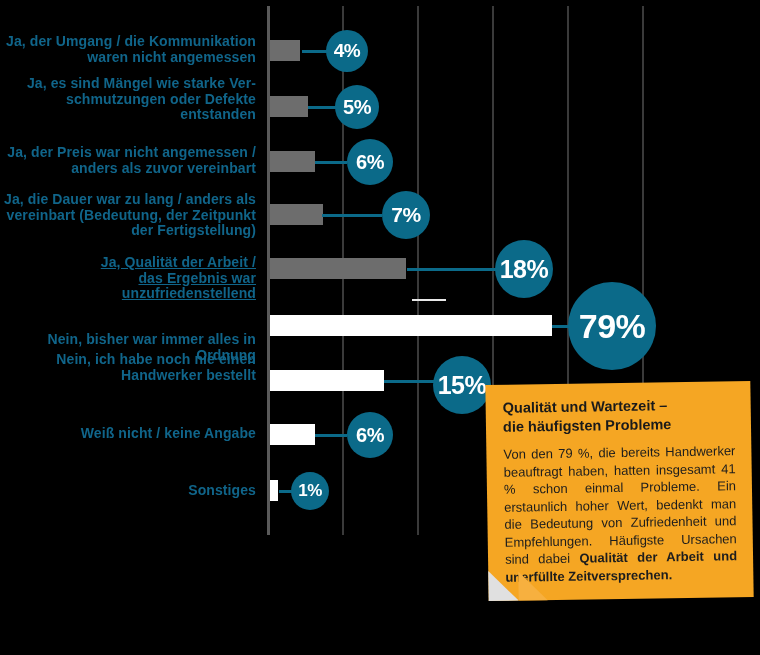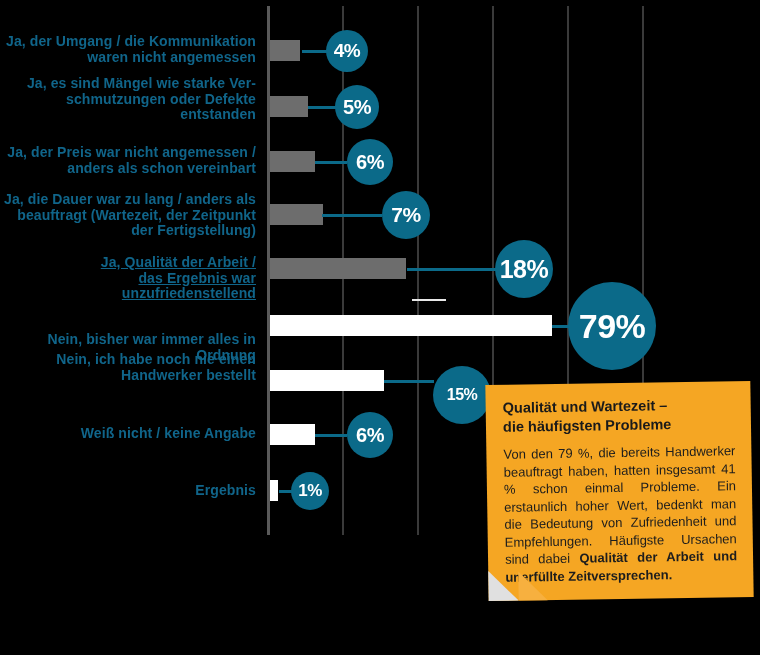--- a/index.html
+++ b/index.html
@@ -171,28 +171,28 @@
       </div>
       <div class="row">
         <div class="row-label" style="top: 76px; white-space: pre-line;">Ja, es sind Mängel wie starke Ver-
 schmutzungen oder Defekte entstanden</div>
         <div class="bar gray" style="left: 270px; top: 96px; width: 38px;"></div>
         <div class="leader" style="left: 308px; top: 106px; width: 29px;"></div>
         <div class="bubble" style="left: 335px; top: 85px; width: 44px; height: 44px; font-size: 20px;">5%</div>
       </div>
       <div class="row">
         <div class="row-label" style="top: 145px; white-space: pre-line;">Ja, der Preis war nicht angemessen /
-anders als schon vereinbart</div>
+anders als zuvor vereinbart</div>
         <div class="bar gray" style="left: 270px; top: 151px; width: 45px;"></div>
         <div class="leader" style="left: 315px; top: 161px; width: 32px;"></div>
         <div class="bubble" style="left: 347px; top: 139px; width: 46px; height: 46px; font-size: 20px;">6%</div>
       </div>
       <div class="row">
         <div class="row-label" style="top: 192px; white-space: pre-line;">Ja, die Dauer war zu lang / anders als
-beauftragt (Wartezeit, der Zeitpunkt
+vereinbart (Bedeutung, der Zeitpunkt
 der Fertigstellung)</div>
         <div class="bar gray" style="left: 270px; top: 204px; width: 53px;"></div>
         <div class="leader" style="left: 322px; top: 214px; width: 60px;"></div>
         <div class="bubble" style="left: 382px; top: 191px; width: 48px; height: 48px; font-size: 21px;">7%</div>
       </div>
       <div class="row">
         <div class="row-label" style="top: 255px; white-space: pre-line; text-decoration: underline;">Ja, Qualität der Arbeit /
 das Ergebnis war unzufriedenstellend</div>
         <div class="bar gray" style="left: 270px; top: 258px; width: 136px;"></div>
         <div class="leader" style="left: 407px; top: 268px; width: 90px;"></div>
@@ -203,30 +203,30 @@
 Ordnung</div>
         <div class="bar white" style="left: 270px; top: 315px; width: 282px;"></div>
         <div class="leader" style="left: 552px; top: 325px; width: 26px;"></div>
         <div class="bubble" style="left: 568px; top: 282px; width: 88px; height: 88px; font-size: 34px;">79%</div>
       </div>
       <div class="row">
         <div class="row-label" style="top: 352px; white-space: pre-line;">Nein, ich habe noch nie einen
 Handwerker bestellt</div>
         <div class="bar white" style="left: 270px; top: 370px; width: 114px;"></div>
         <div class="leader" style="left: 384px; top: 380px; width: 50px;"></div>
-        <div class="bubble" style="left: 433px; top: 366px; width: 58px; height: 58px; font-size: 16px;">15%</div>
+        <div class="bubble" style="left: 433px; top: 356px; width: 58px; height: 58px; font-size: 25px;">15%</div>
       </div>
       <div class="row">
         <div class="row-label" style="top: 426px; white-space: pre-line;">Weiß nicht / keine Angabe</div>
         <div class="bar white" style="left: 270px; top: 424px; width: 45px;"></div>
         <div class="leader" style="left: 315px; top: 434px; width: 32px;"></div>
         <div class="bubble" style="left: 347px; top: 412px; width: 46px; height: 46px; font-size: 20px;">6%</div>
       </div>
       <div class="row">
-        <div class="row-label" style="top: 483px; white-space: pre-line;">Ergebnis</div>
+        <div class="row-label" style="top: 483px; white-space: pre-line;">Sonstiges</div>
         <div class="bar white" style="left: 270px; top: 480px; width: 8px;"></div>
         <div class="leader" style="left: 279px; top: 490px; width: 17px;"></div>
         <div class="bubble" style="left: 291px; top: 472px; width: 38px; height: 38px; font-size: 17px;">1%</div>
       </div>
     </div>
 
   <div class="tickmark" style="left:412px; top:299px; width:34px;"></div>
 
   <div id="callout-wrap">
     <div id="callout-shadow"></div>

